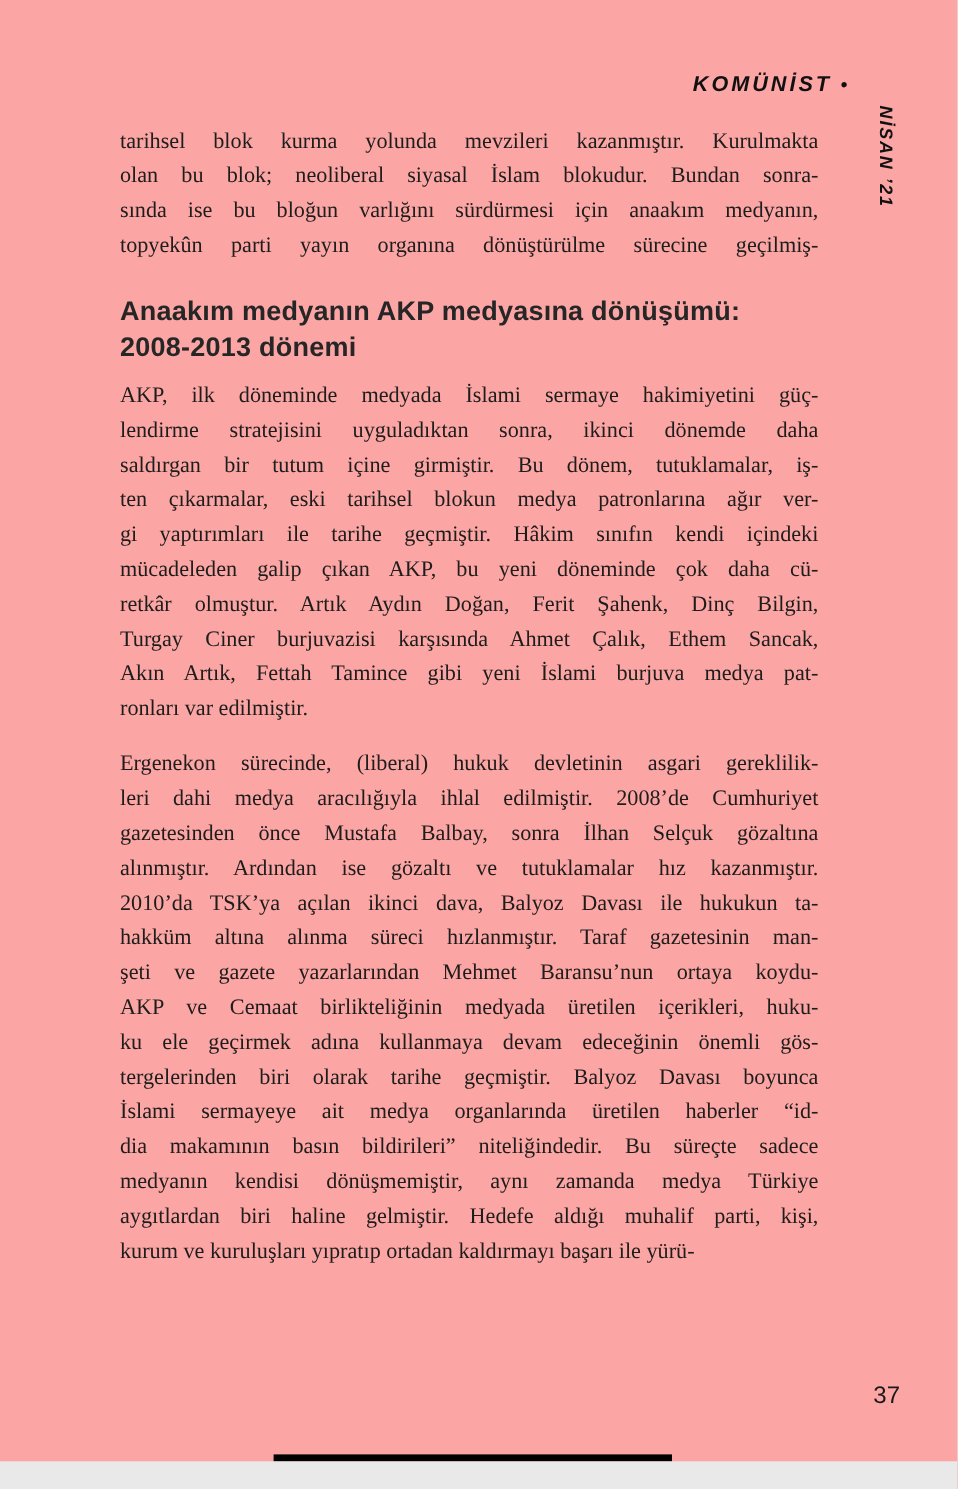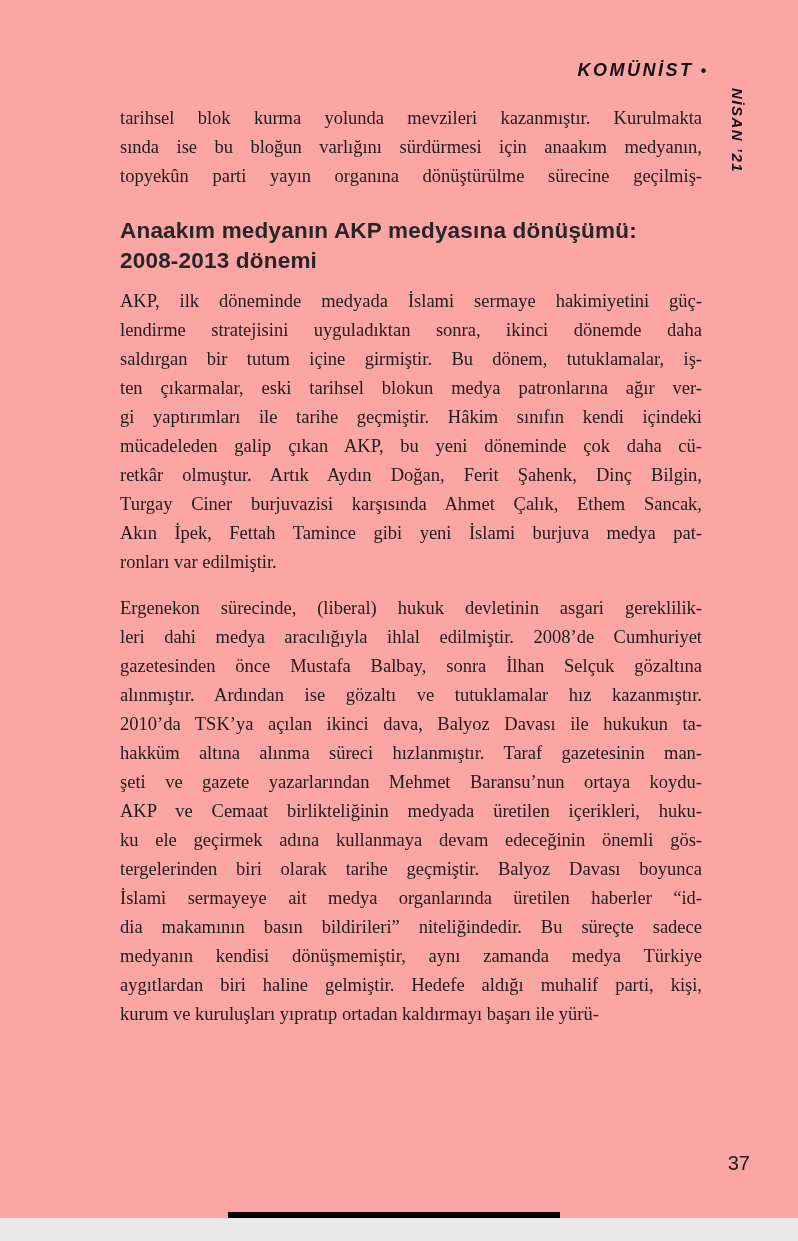--- a/index.html
+++ b/index.html
@@ -48,21 +48,21 @@
     font-size: 15px;
     letter-spacing: 1.5px;
     color: #111;
     white-space: nowrap;
   }
 
   
   .content {
     position: absolute;
     top: 104px;
-    left: 120px;
+    left: 100px;
     width: 582px;
   }
   .paragraph {
     font-size: 18.5px;
     line-height: 29px;
     color: #1d1d1b;
   }
   .tline {
     text-align: justify;
     text-align-last: justify;
@@ -116,39 +116,40 @@
   <div class="masthead-title">
     <span>KOMÜNİST</span><span class="bullet">•</span>
   </div>
 
   <div class="issue-vertical">NİSAN ’21</div>
 
   <main class="content">
 
     <section class="paragraph para-intro">
         <div class="tline">tarihsel blok kurma yolunda mevzileri kazanmıştır. Kurulmakta</div>
+        <div class="tline">olan bu blok; neoliberal siyasal İslam blokudur. Bundan sonra-</div>
         <div class="tline">sında ise bu bloğun varlığını sürdürmesi için anaakım medyanın,</div>
         <div class="tline">topyekûn parti yayın organına dönüştürülme sürecine geçilmiş-</div>
       </section>
 
     <h2 class="heading">
       <div>Anaakım medyanın AKP medyasına dönüşümü:</div>
       <div>2008-2013 dönemi</div>
     </h2>
 
     <section class="paragraph para-1">
         <div class="tline">AKP, ilk döneminde medyada İslami sermaye hakimiyetini güç-</div>
         <div class="tline">lendirme stratejisini uyguladıktan sonra, ikinci dönemde daha</div>
         <div class="tline">saldırgan bir tutum içine girmiştir. Bu dönem, tutuklamalar, iş-</div>
         <div class="tline">ten çıkarmalar, eski tarihsel blokun medya patronlarına ağır ver-</div>
         <div class="tline">gi yaptırımları ile tarihe geçmiştir. Hâkim sınıfın kendi içindeki</div>
         <div class="tline">mücadeleden galip çıkan AKP, bu yeni döneminde çok daha cü-</div>
         <div class="tline">retkâr olmuştur. Artık Aydın Doğan, Ferit Şahenk, Dinç Bilgin,</div>
         <div class="tline">Turgay Ciner burjuvazisi karşısında Ahmet Çalık, Ethem Sancak,</div>
-        <div class="tline">Akın İpek, Fettah Tamince gibi yeni İslami burjuva medya pat-</div>
+        <div class="tline">Akın Artık, Fettah Tamince gibi yeni İslami burjuva medya pat-</div>
         <div class="tline tline-last">ronları var edilmiştir.</div>
       </section>
 
     <section class="paragraph para-2">
         <div class="tline">Ergenekon sürecinde, (liberal) hukuk devletinin asgari gereklilik-</div>
         <div class="tline">leri dahi medya aracılığıyla ihlal edilmiştir. 2008’de Cumhuriyet</div>
         <div class="tline">gazetesinden önce Mustafa Balbay, sonra İlhan Selçuk gözaltına</div>
         <div class="tline">alınmıştır. Ardından ise gözaltı ve tutuklamalar hız kazanmıştır.</div>
         <div class="tline">2010’da TSK’ya açılan ikinci dava, Balyoz Davası ile hukukun ta-</div>
         <div class="tline">hakküm altına alınma süreci hızlanmıştır. Taraf gazetesinin man-</div>

